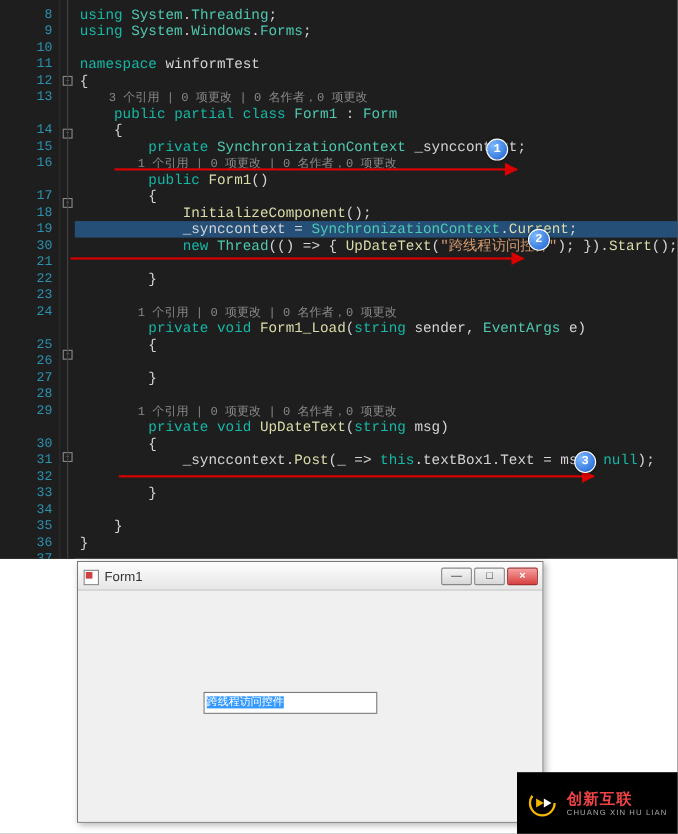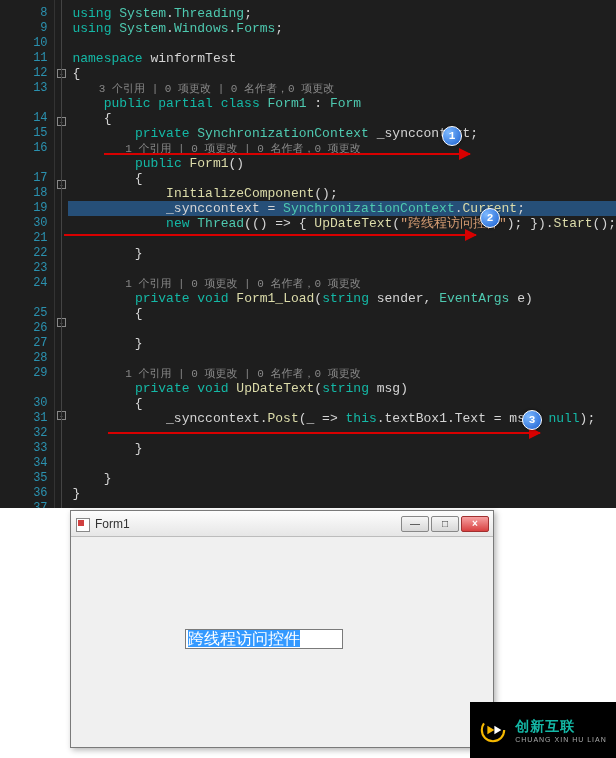--- a/index.html
+++ b/index.html
@@ -182,21 +182,21 @@
     top: 26px; left: 0; right: 0; bottom: 0;
     background: #f0f0f0;
   }
   .textbox {
     position: absolute;
     top: 92px; left: 114px;
     width: 158px; height: 20px;
     background: #fff;
     border: 1px solid #7a7a7a;
     font-family: 'Microsoft YaHei', 'Segoe UI', Tahoma, sans-serif;
-    font-size: 16px;
+    font-size: 10px;
     line-height: 18px;
     padding: 0 2px;
     color: #333;
   }
   .textbox .sel {
     background: #3399ff;
     color: #fff;
   }
 
   
@@ -212,21 +212,21 @@
     justify-content: center;
     gap: 8px;
     z-index: 100;
   }
   .wm-logo {
     width: 28px; height: 28px;
     position: relative;
   }
   .wm-logo svg { width: 100%; height: 100%; }
   .wm-text { display: flex; flex-direction: column; font-family: 'Microsoft YaHei', sans-serif; }
-  .wm-text .cn { color: #14b8a6; font-size: 14px; font-weight: bold; letter-spacing: 1px; }
+  .wm-text .cn { color: #ef4444; font-size: 14px; font-weight: bold; letter-spacing: 1px; }
   .wm-text .en { color: #aaa; font-size: 7px; letter-spacing: 1px; }
 </style>
 </head>
 <body>
 
 <div class="editor">
   <div class="gutter" id="gutter">
       <div class="ln">8</div>
       <div class="ln">9</div>
       <div class="ln">10</div>

